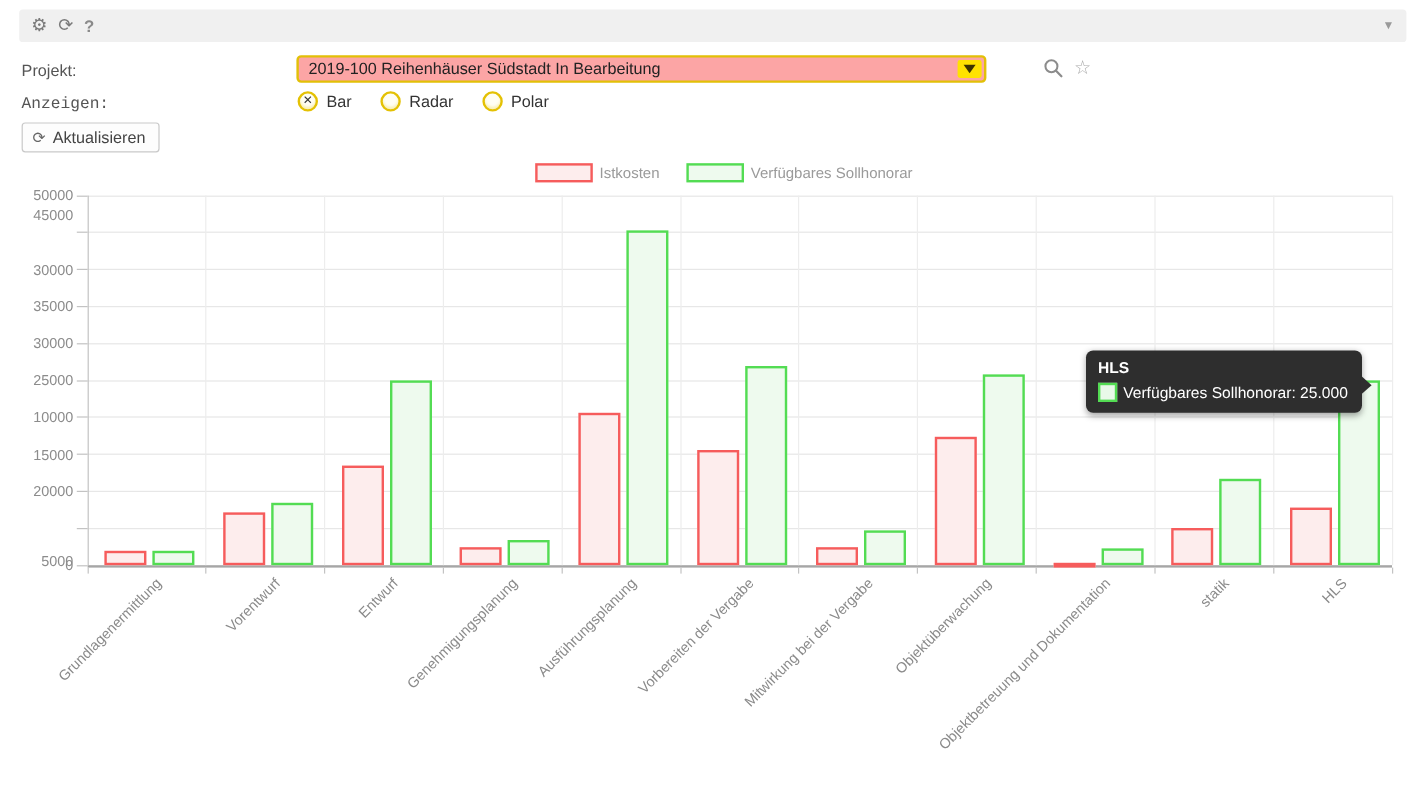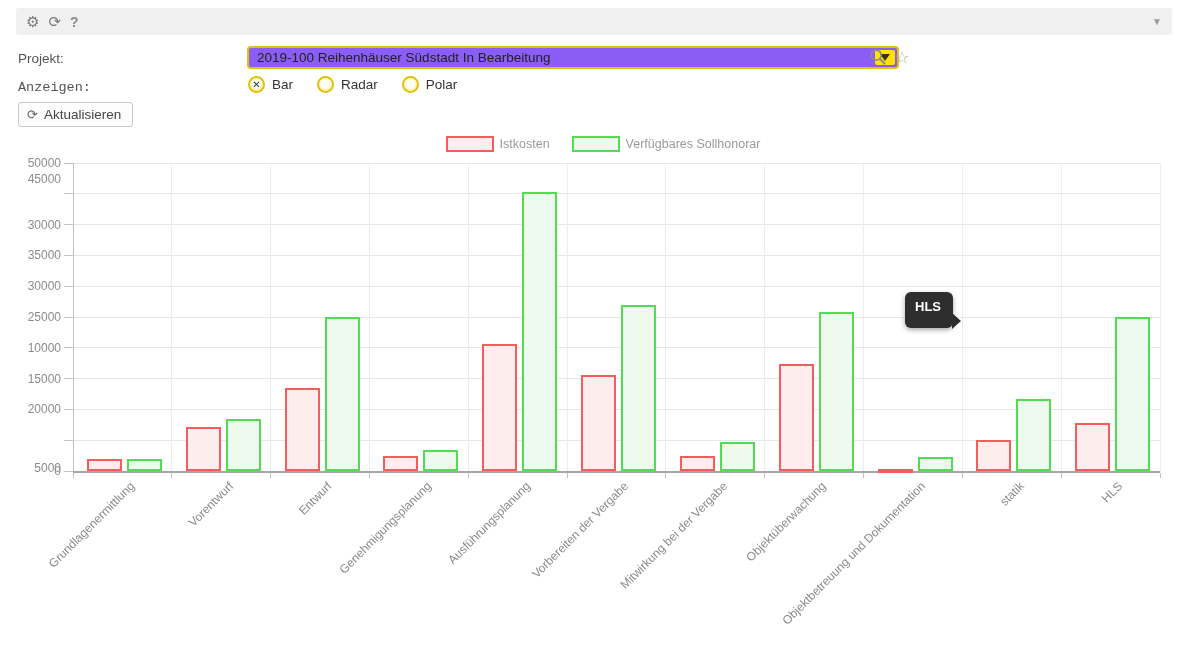--- a/index.html
+++ b/index.html
@@ -14,22 +14,22 @@
     background:#f0f0f0;border-radius:3px;
     display:flex;align-items:center;padding:0 10px;box-sizing:border-box;gap:9px;
   }
   .hicon{color:#7a7a7a;font-size:15px;line-height:1;cursor:pointer;}
   .hicon.qmark{font-weight:bold;font-size:14px;color:#8a8a8a;}
   .ptitle{font-size:14px;font-weight:600;color:#3c3c3c;margin-left:3px;}
   .collapse{margin-left:auto;color:#9a9a9a;font-size:10px;cursor:pointer;}
   
   .form-label{position:absolute;left:18px;font-size:13.5px;color:#555;}
   .combo{
-    position:absolute;left:247px;top:46px;width:652px;height:23px;
-    border:2px solid #e2c007;border-radius:4px;background:#8b5cf6;
+    position:absolute;left:247px;top:46px;width:575px;height:23px;
+    border:2px solid #e2c007;border-radius:4px;background:#fca5a5;
     display:flex;align-items:center;box-sizing:border-box;cursor:pointer;
   }
   .combo-text{font-size:13.5px;color:#222;padding-left:8px;flex:1;white-space:nowrap;overflow:hidden;}
   .combo-btn{
     width:20px;height:15px;background:#ffe200;border-radius:2px;margin-right:2px;
     display:flex;align-items:center;justify-content:center;flex:0 0 auto;
   }
   .tri{width:0;height:0;border-left:5px solid transparent;border-right:5px solid transparent;border-top:7px solid #3d3400;}
   .side-icon{position:absolute;top:48px;cursor:pointer;}
   .star{font-size:16px;color:#a9a9a9;line-height:1;top:50px;}
@@ -229,14 +229,18 @@
     <span class="xlab" style="right: 564.559px;">Vorbereiten der Vergabe</span>
     <span class="xlab" style="right: 465.741px;">Mitwirkung bei der Vergabe</span>
     <span class="xlab" style="right: 366.923px;">Objektüberwachung</span>
     <span class="xlab" style="right: 268.105px;">Objektbetreuung und Dokumentation</span>
     <span class="xlab" style="right: 169.286px;">statik</span>
     <span class="xlab" style="right: 70.4682px;">HLS</span>
   </div>
 
 <div class="tooltip">
   <div class="tt-title">HLS</div>
+  <div class="tt-row">
+    <span class="tt-swatch"></span>
+    <span>Verfügbares Sollhonorar: 25.000</span>
+  </div>
   <i class="tt-caret"></i>
 </div>
 
 </body></html>

